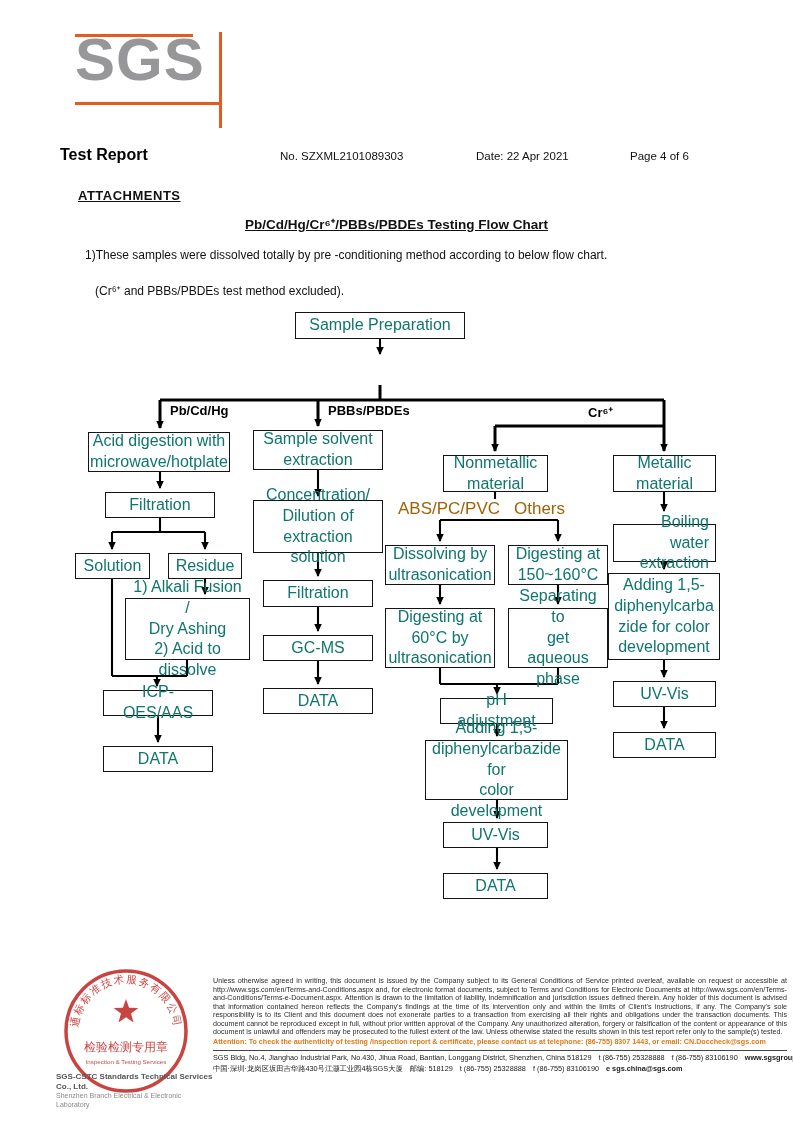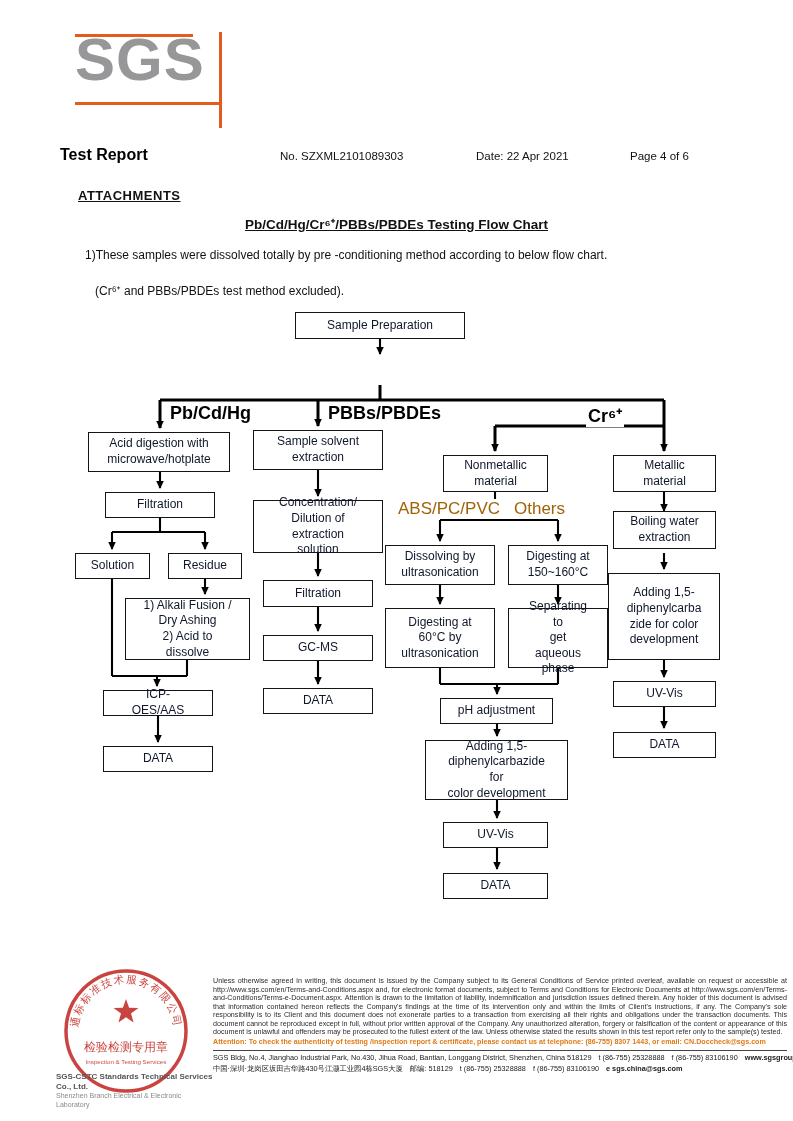--- a/index.html
+++ b/index.html
@@ -23,23 +23,23 @@
   .attachments{position:absolute;left:78px;top:188px;font-size:13px;font-weight:bold;
                text-decoration:underline;letter-spacing:.5px;}
   .chart-title{position:absolute;left:0;top:215px;width:793px;text-align:center;
                font-size:13.5px;font-weight:bold;}
   .chart-title span{text-decoration:underline;}
   .note{position:absolute;left:85px;top:246px;font-size:12px;line-height:1.55;}
   .note .l2{padding-left:10px;margin-top:17px;}
 
   
   .fbox{position:absolute;border:1.6px solid #141414;background:#fff;display:flex;
-        align-items:center;justify-content:center;text-align:center;font-size:12px;
-        line-height:1.3;white-space:pre-line;color:#0f172a;box-sizing:border-box;padding:1px 16px;}
-  .branch-label{position:absolute;font-weight:bold;font-size:18px;color:#000;background:#fff;padding:0 2px;}
+        align-items:center;justify-content:center;text-align:center;font-size:16px;
+        line-height:1.3;white-space:pre-line;color:#0f766e;box-sizing:border-box;padding:1px 6px;}
+  .branch-label{position:absolute;font-weight:bold;font-size:13px;color:#000;background:#fff;padding:0 2px;}
   .sub-label{position:absolute;font-size:17px;color:#a16207;background:#fff;padding:0 2px;}
   .connectors{position:absolute;left:0;top:0;width:793px;height:1121px;pointer-events:none;}
 
   
   .stamp{position:absolute;left:60px;top:965px;width:132px;height:132px;opacity:.92;}
   .company-block{position:absolute;left:56px;top:1072px;width:160px;line-height:1.25;}
   .company-block .c1{font-size:8px;color:#555;font-weight:bold;}
   .company-block .c2{font-size:7px;color:#8a8a8a;}
 
   .footer-right{position:absolute;left:213px;top:977px;width:574px;}
@@ -174,21 +174,21 @@
   <div class="fbox" style="left:508px;top:608px;width:100px;height:60px;">Separating to
 get aqueous
 phase</div>
   <div class="fbox" style="left:440px;top:698px;width:113px;height:26px;">pH adjustment</div>
   <div class="fbox" style="left:425px;top:740px;width:143px;height:60px;">Adding 1,5-
 diphenylcarbazide for
 color development</div>
   <div class="fbox" style="left:443px;top:822px;width:105px;height:26px;">UV-Vis</div>
   <div class="fbox" style="left:443px;top:873px;width:105px;height:26px;">DATA</div>
 
-  <div class="fbox" style="left:613px;top:511px;width:103px;height:38px;">Boiling water
+  <div class="fbox" style="left:613px;top:524px;width:103px;height:38px;text-align:right;">Boiling water
 extraction</div>
   <div class="fbox" style="left:608px;top:573px;width:112px;height:87px;">Adding 1,5-
 diphenylcarba
 zide for color
 development</div>
   <div class="fbox" style="left:613px;top:681px;width:103px;height:26px;">UV-Vis</div>
   <div class="fbox" style="left:613px;top:732px;width:103px;height:26px;">DATA</div>
 
   <svg class="stamp" viewBox="0 0 132 132">
     <defs>

